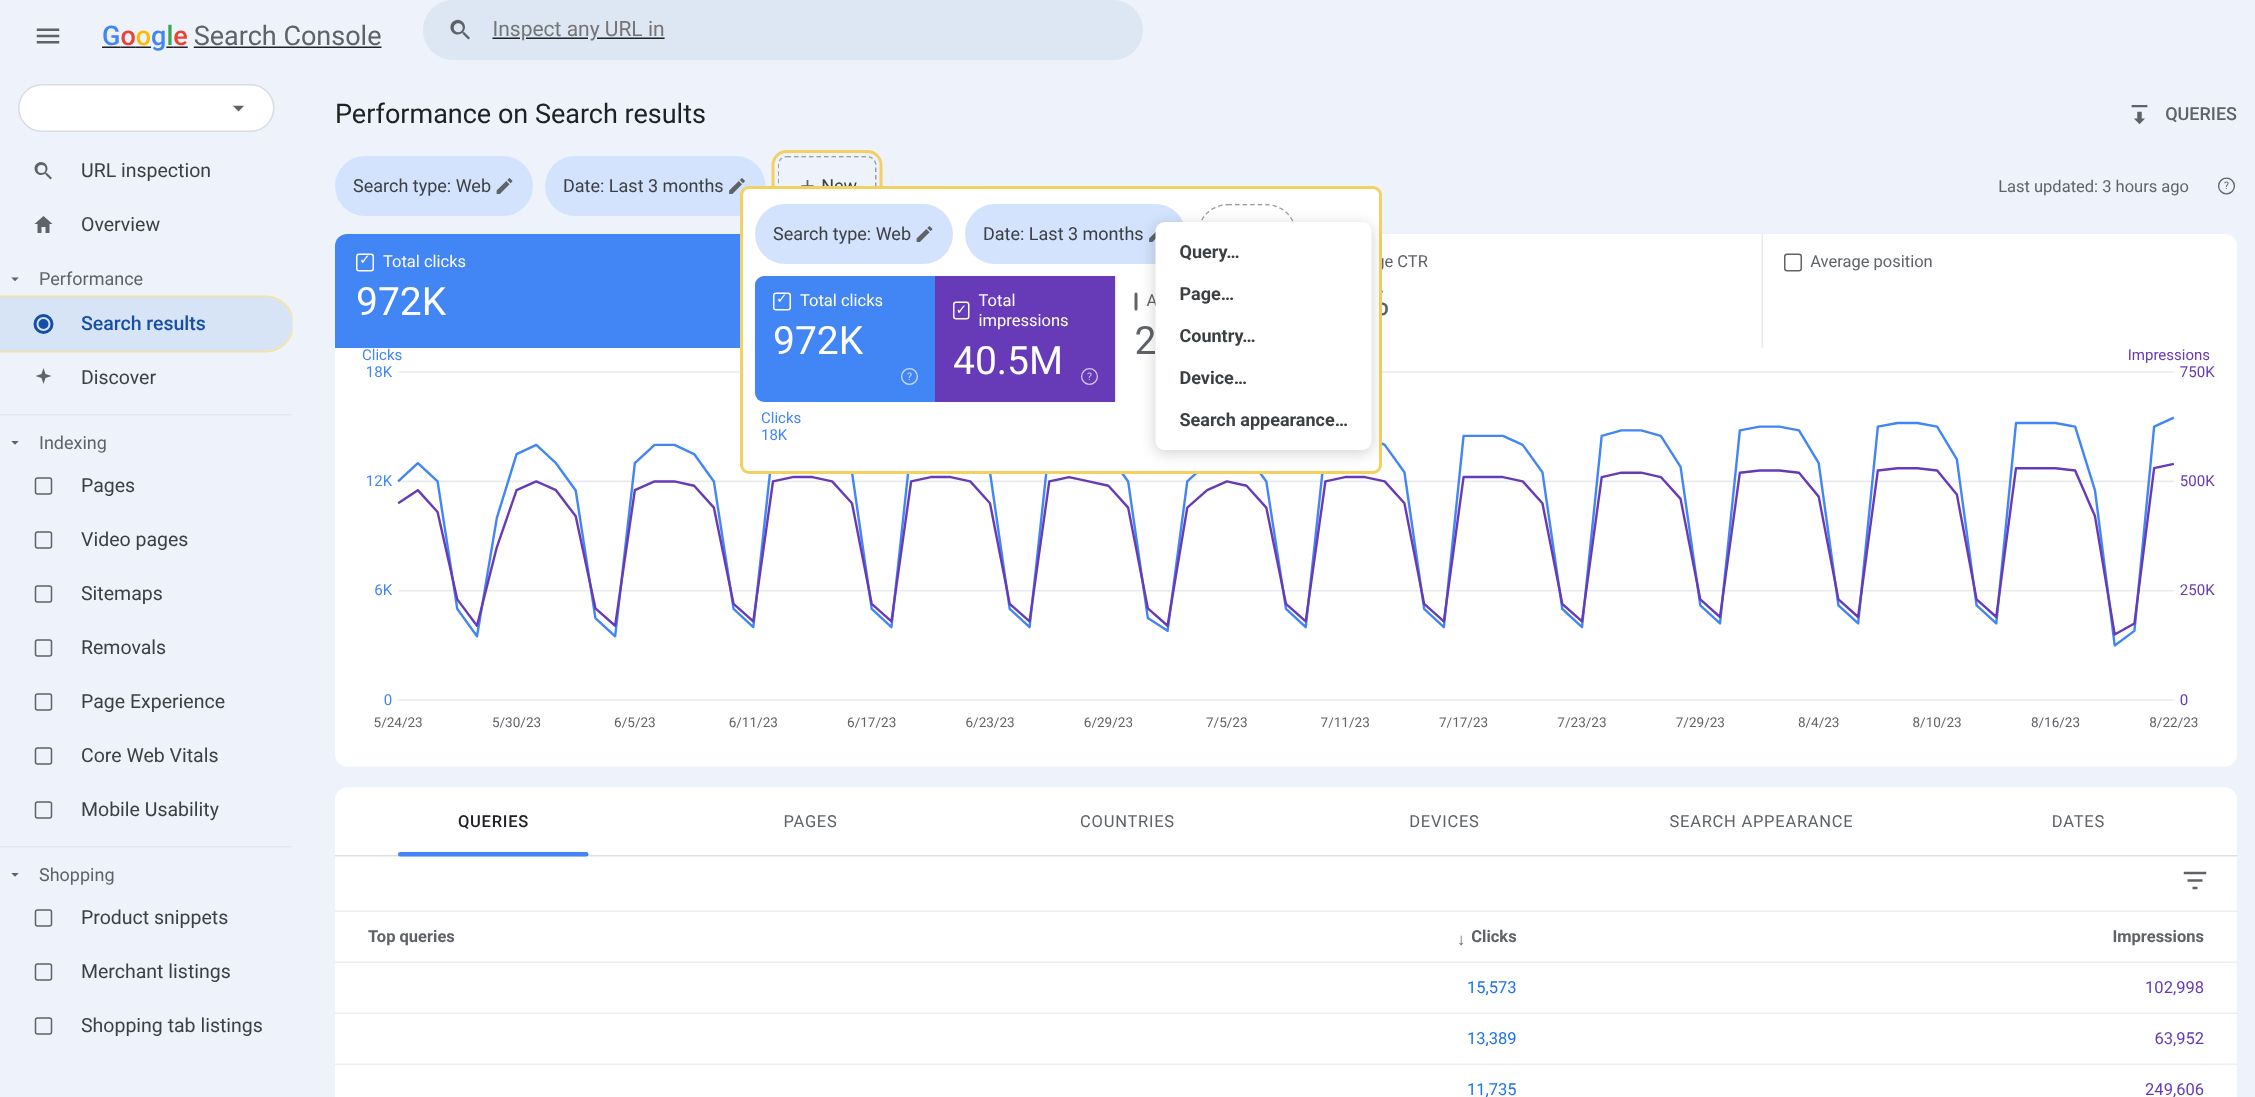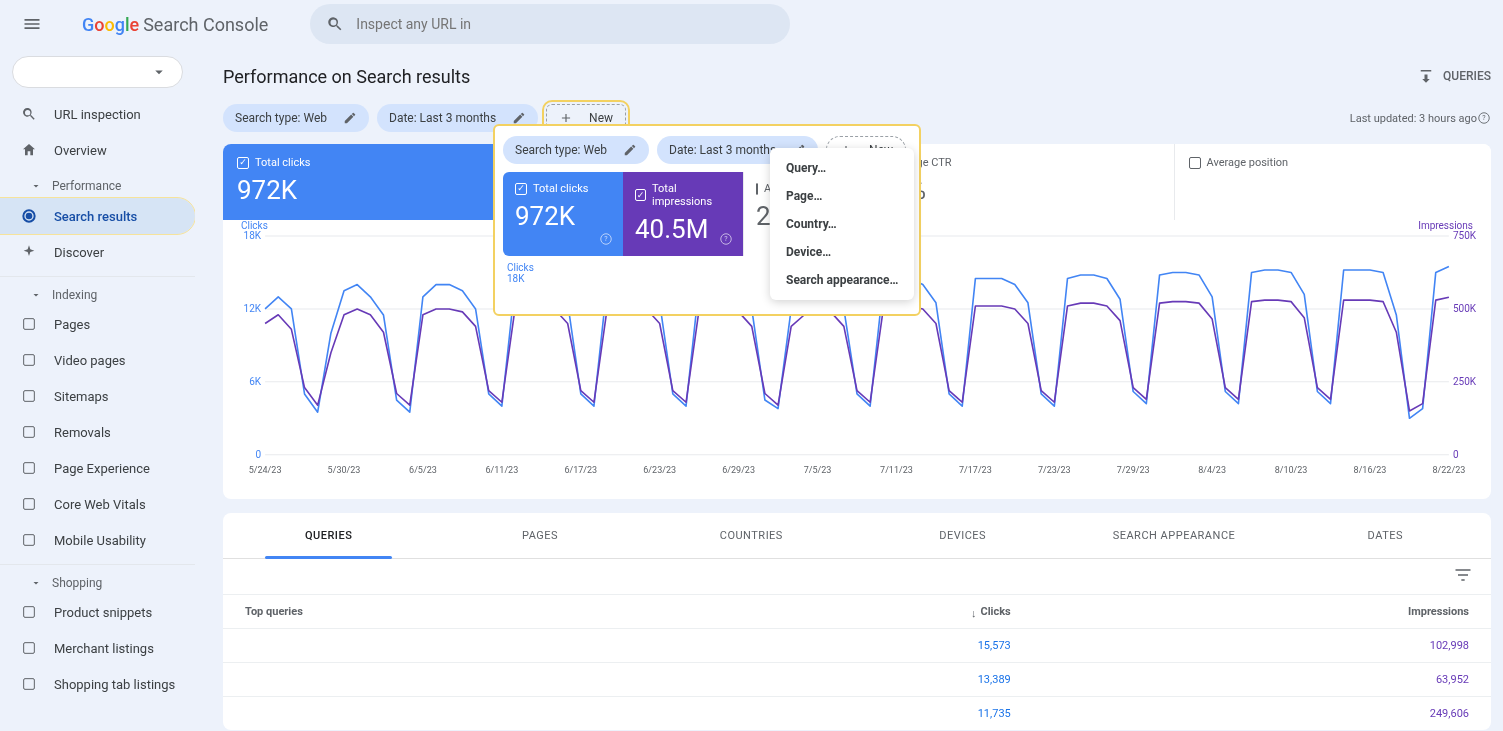--- a/index.html
+++ b/index.html
@@ -1,52 +1,52 @@
 <!DOCTYPE html>
 <html><head>
 <meta charset="utf-8">
 <style>
 * { box-sizing: border-box; margin: 0; padding: 0; font-family: 'Google Sans', Roboto, Arial, sans-serif; }
 body { background: #edf2fb; color: #202124; font-size: 13px; overflow: hidden; width: 1503px; height: 731px; }
 
 
-.topbar { display: flex; align-items: center; height: 48px; padding: 0 8px; gap: 26px; }
+.topbar { display: flex; height: 48px; padding: 0 8px; gap: 12px; text-decoration: underline; }
 .menu-btn { width: 48px; height: 48px; display: flex; align-items: center; justify-content: center; cursor: pointer; color: #5f6368; }
 .logo { display: flex; align-items: center; gap: 4px; font-size: 18px; color: #5f6368; margin-right: 16px; }
 .logo-g { font-weight: 500; }
 .logo-g .b { color: #4285f4; } .logo-g .r { color: #ea4335; } .logo-g .y { color: #fbbc04; } .logo-g .g { color: #34a853; }
 .search-pill { flex: 0 0 480px; display: flex; align-items: center; background: #dde6f3; border-radius: 24px; height: 40px; padding: 0 16px; color: #5f6368; gap: 12px; }
 .search-pill input { border: none; background: transparent; outline: none; flex: 1; font-size: 14px; }
 
 
 .page { display: flex; height: calc(731px - 48px); }
 .sidebar { width: 195px; padding: 8px 0; overflow-y: auto; }
 .main { flex: 1; overflow-y: auto; padding: 0 12px 24px 28px; position: relative; }
 
 .prop-select { margin: 0 12px 8px; border: 1px solid #dadce0; background: #fff; border-radius: 18px; height: 32px; display: flex; align-items: center; justify-content: flex-end; padding: 0 14px; color: #5f6368; }
 
 .side-item { display: flex; align-items: center; gap: 16px; height: 36px; padding: 0 12px 0 20px; color: #3c4043; border-radius: 0 18px 18px 0; cursor: pointer; font-size: 13px; }
 .side-item.active { background: #d6e4f5; color: #174ea6; font-weight: 500; outline: 1.5px solid #f6e39b; outline-offset: 0; }
 .side-item .ico { width: 18px; height: 18px; display: flex; align-items: center; justify-content: center; color: #5f6368; flex-shrink: 0; }
 .side-item.active .ico { color: #174ea6; }
-.side-group { display: flex; align-items: center; gap: 10px; height: 30px; padding: 0 30px; color: #5f6368; font-size: 12px; cursor: pointer; border-top: 1px solid #e3e7ec; margin-top: 6px; padding-top: 6px; }
+.side-group { display: flex; align-items: center; gap: 10px; height: 30px; padding: 0 4px; color: #5f6368; font-size: 12px; cursor: pointer; border-top: 1px solid #e3e7ec; margin-top: 6px; padding-top: 6px; }
 .side-group:first-of-type { border-top: none; margin-top: 0; }
 
 
 .title-row { display: flex; justify-content: space-between; align-items: center; height: 56px; }
 .title { font-size: 18px; color: #202124; }
 .export { display: flex; align-items: center; gap: 8px; color: #5f6368; font-size: 12px; font-weight: 500; cursor: pointer; }
 
 
 .chips-row { display: flex; align-items: center; gap: 8px; margin-bottom: 12px; position: relative; }
-.chip { display: flex; align-items: center; gap: 16px; background: #d3e3fd; border-radius: 20px; height: 28px; padding: 0 12px; font-size: 12px; color: #3c4043; cursor: pointer; }
+.chip { display: flex; align-items: center; gap: 2px; background: #d3e3fd; border-radius: 20px; height: 40px; padding: 0 12px; font-size: 12px; color: #3c4043; cursor: pointer; }
 .chip .edit { width: 14px; height: 14px; }
 .chip-new { border: 1px dashed #9aa0a6; background: transparent; color: #3c4043; }
 .chip-new.hl { outline: 2px solid #f3d161; outline-offset: 2px; border-radius: 6px; }
-.last-updated { margin-left: auto; font-size: 11px; color: #5f6368; display: flex; align-items: center; gap: 0; }
+.last-updated { margin-left: auto; font-size: 11px; color: #5f6368; display: flex; align-items: center; gap: 18px; }
 
 
 .chart-card { background: #fff; border-radius: 8px; padding: 0 12px 18px; }
 .metrics { display: flex; border-radius: 8px 8px 0 0; overflow: hidden; margin: 0 -12px; }
 .metric { flex: 1; padding: 12px 14px 14px; position: relative; min-height: 76px; }
 .metric.clicks { background: #4285f4; color: #fff; }
 .metric.impr { background: #673ab7; color: #fff; }
 .metric.dim { background: #fff; color: #5f6368; border-left: 1px solid #e8eaed; }
 .metric .lbl { font-size: 11px; display: flex; align-items: center; gap: 6px; }
 .metric .val { font-size: 26px; font-weight: 400; margin-top: 6px; }

